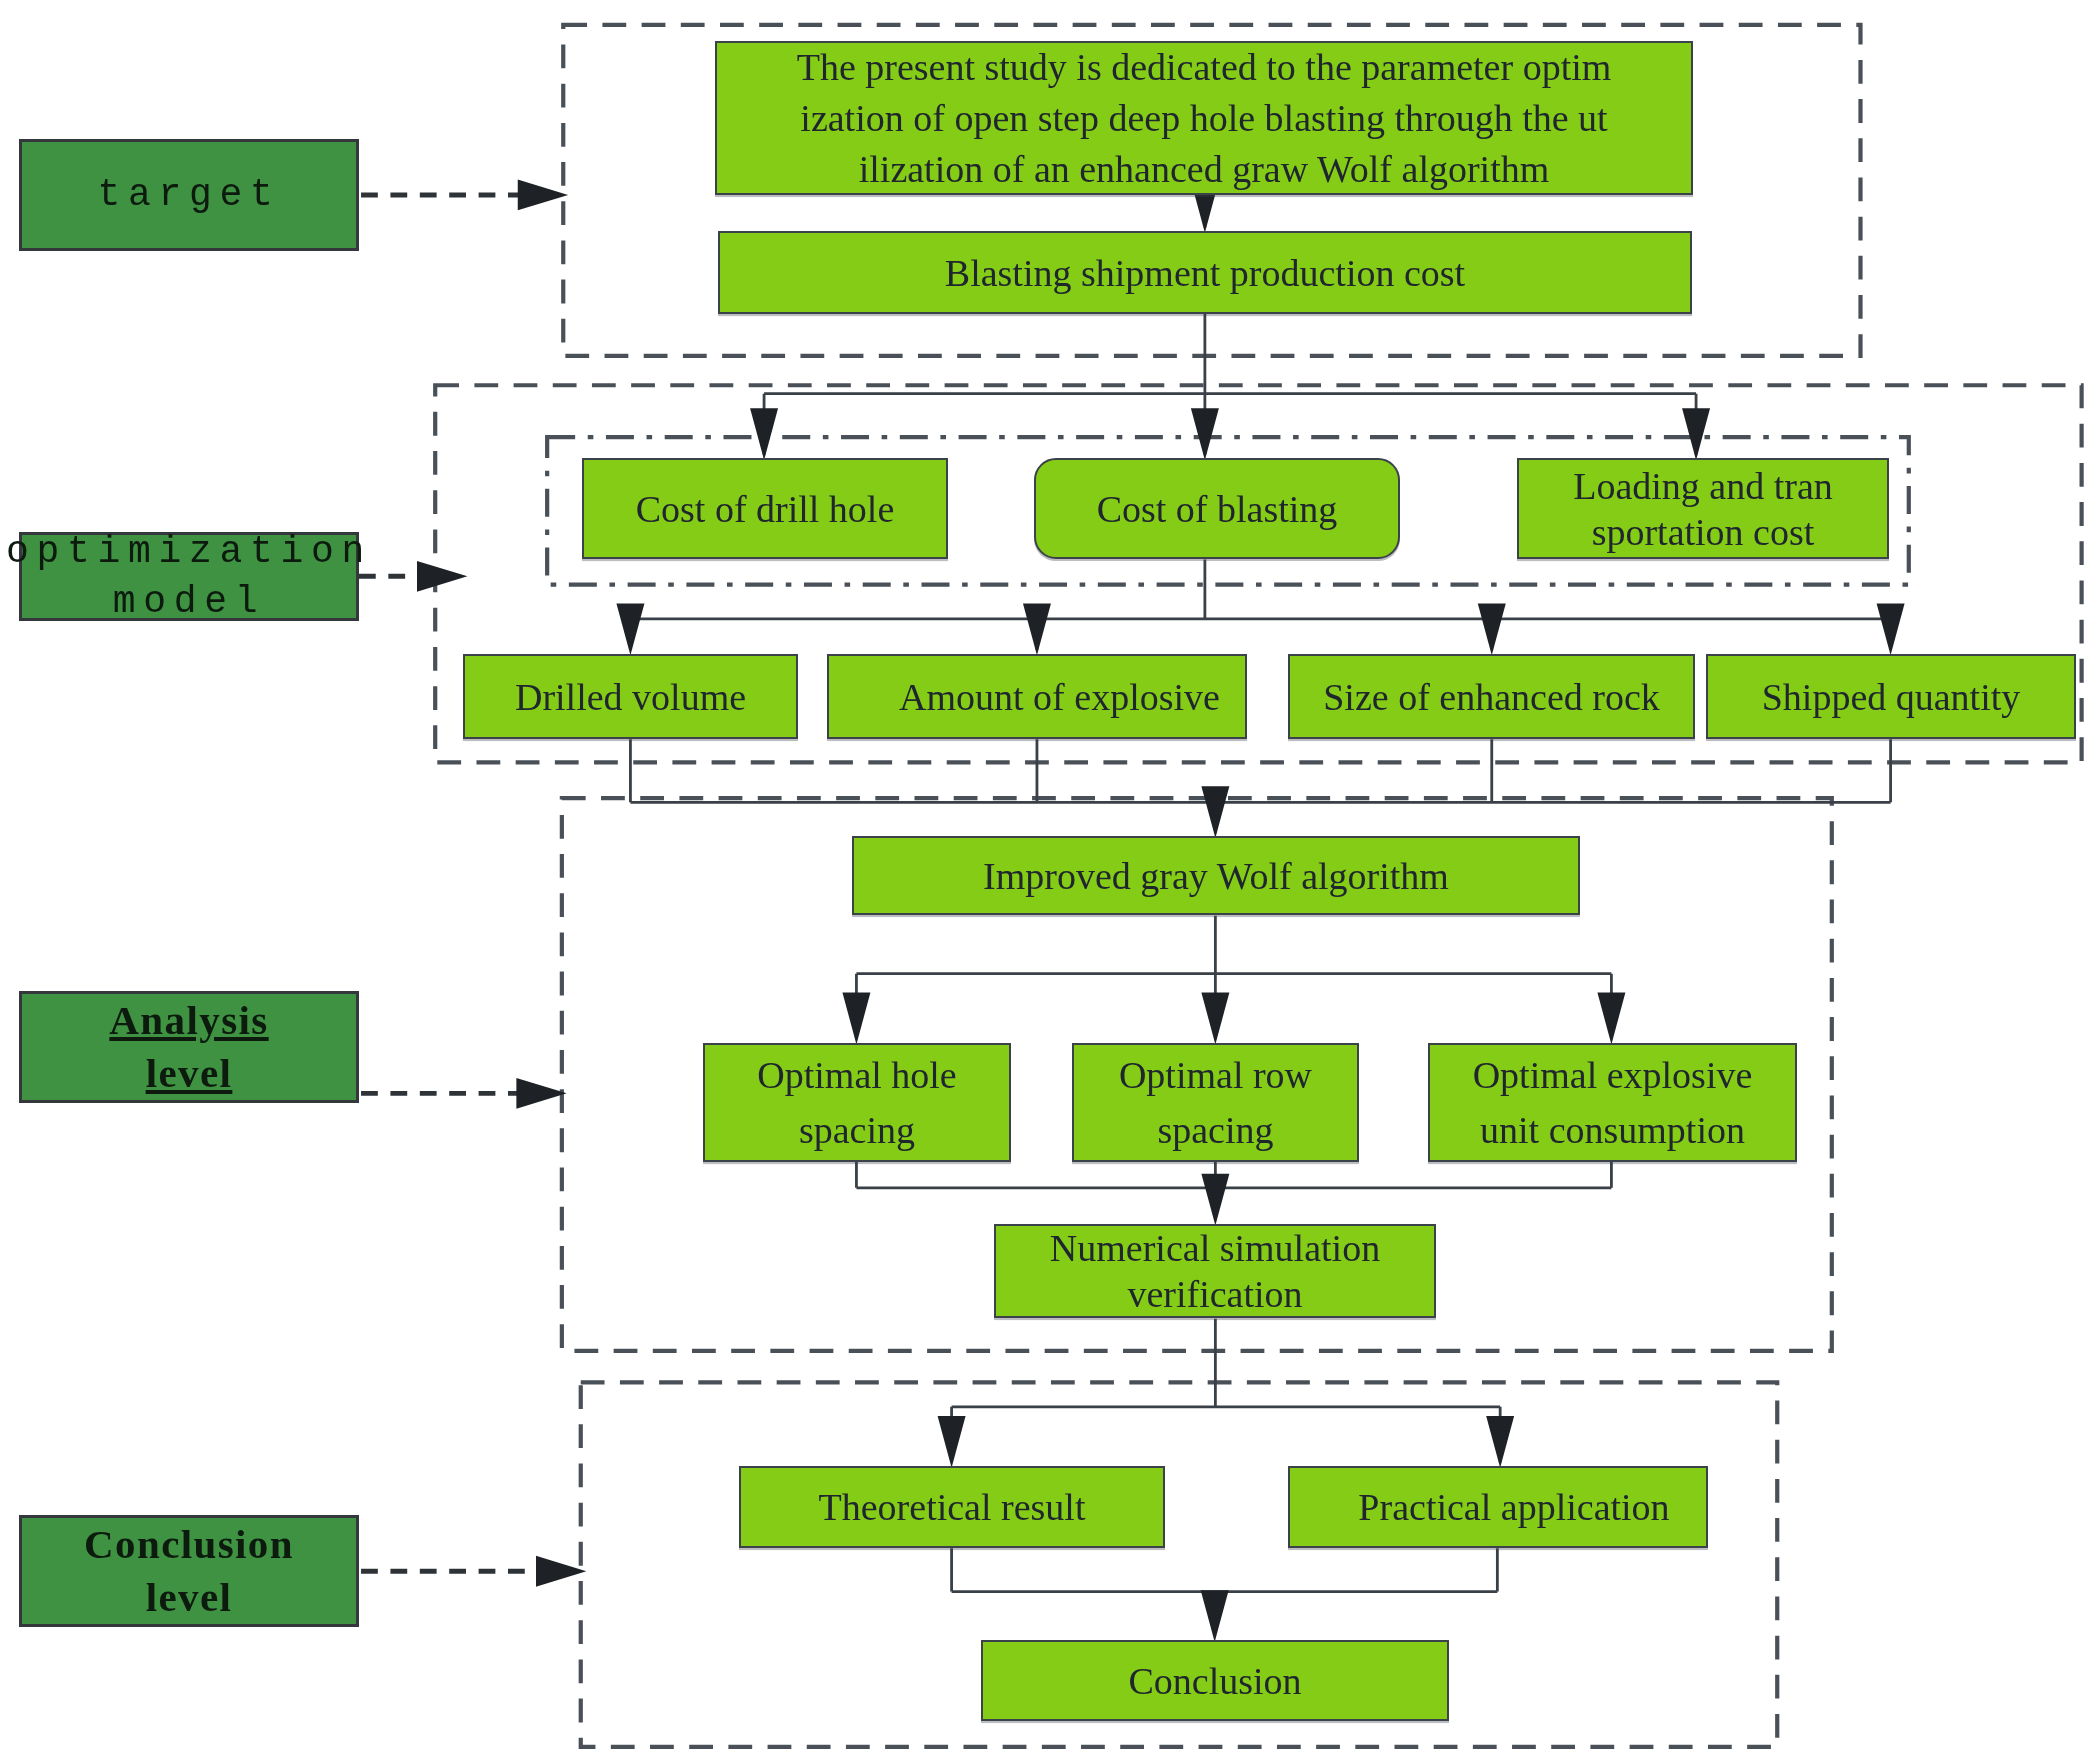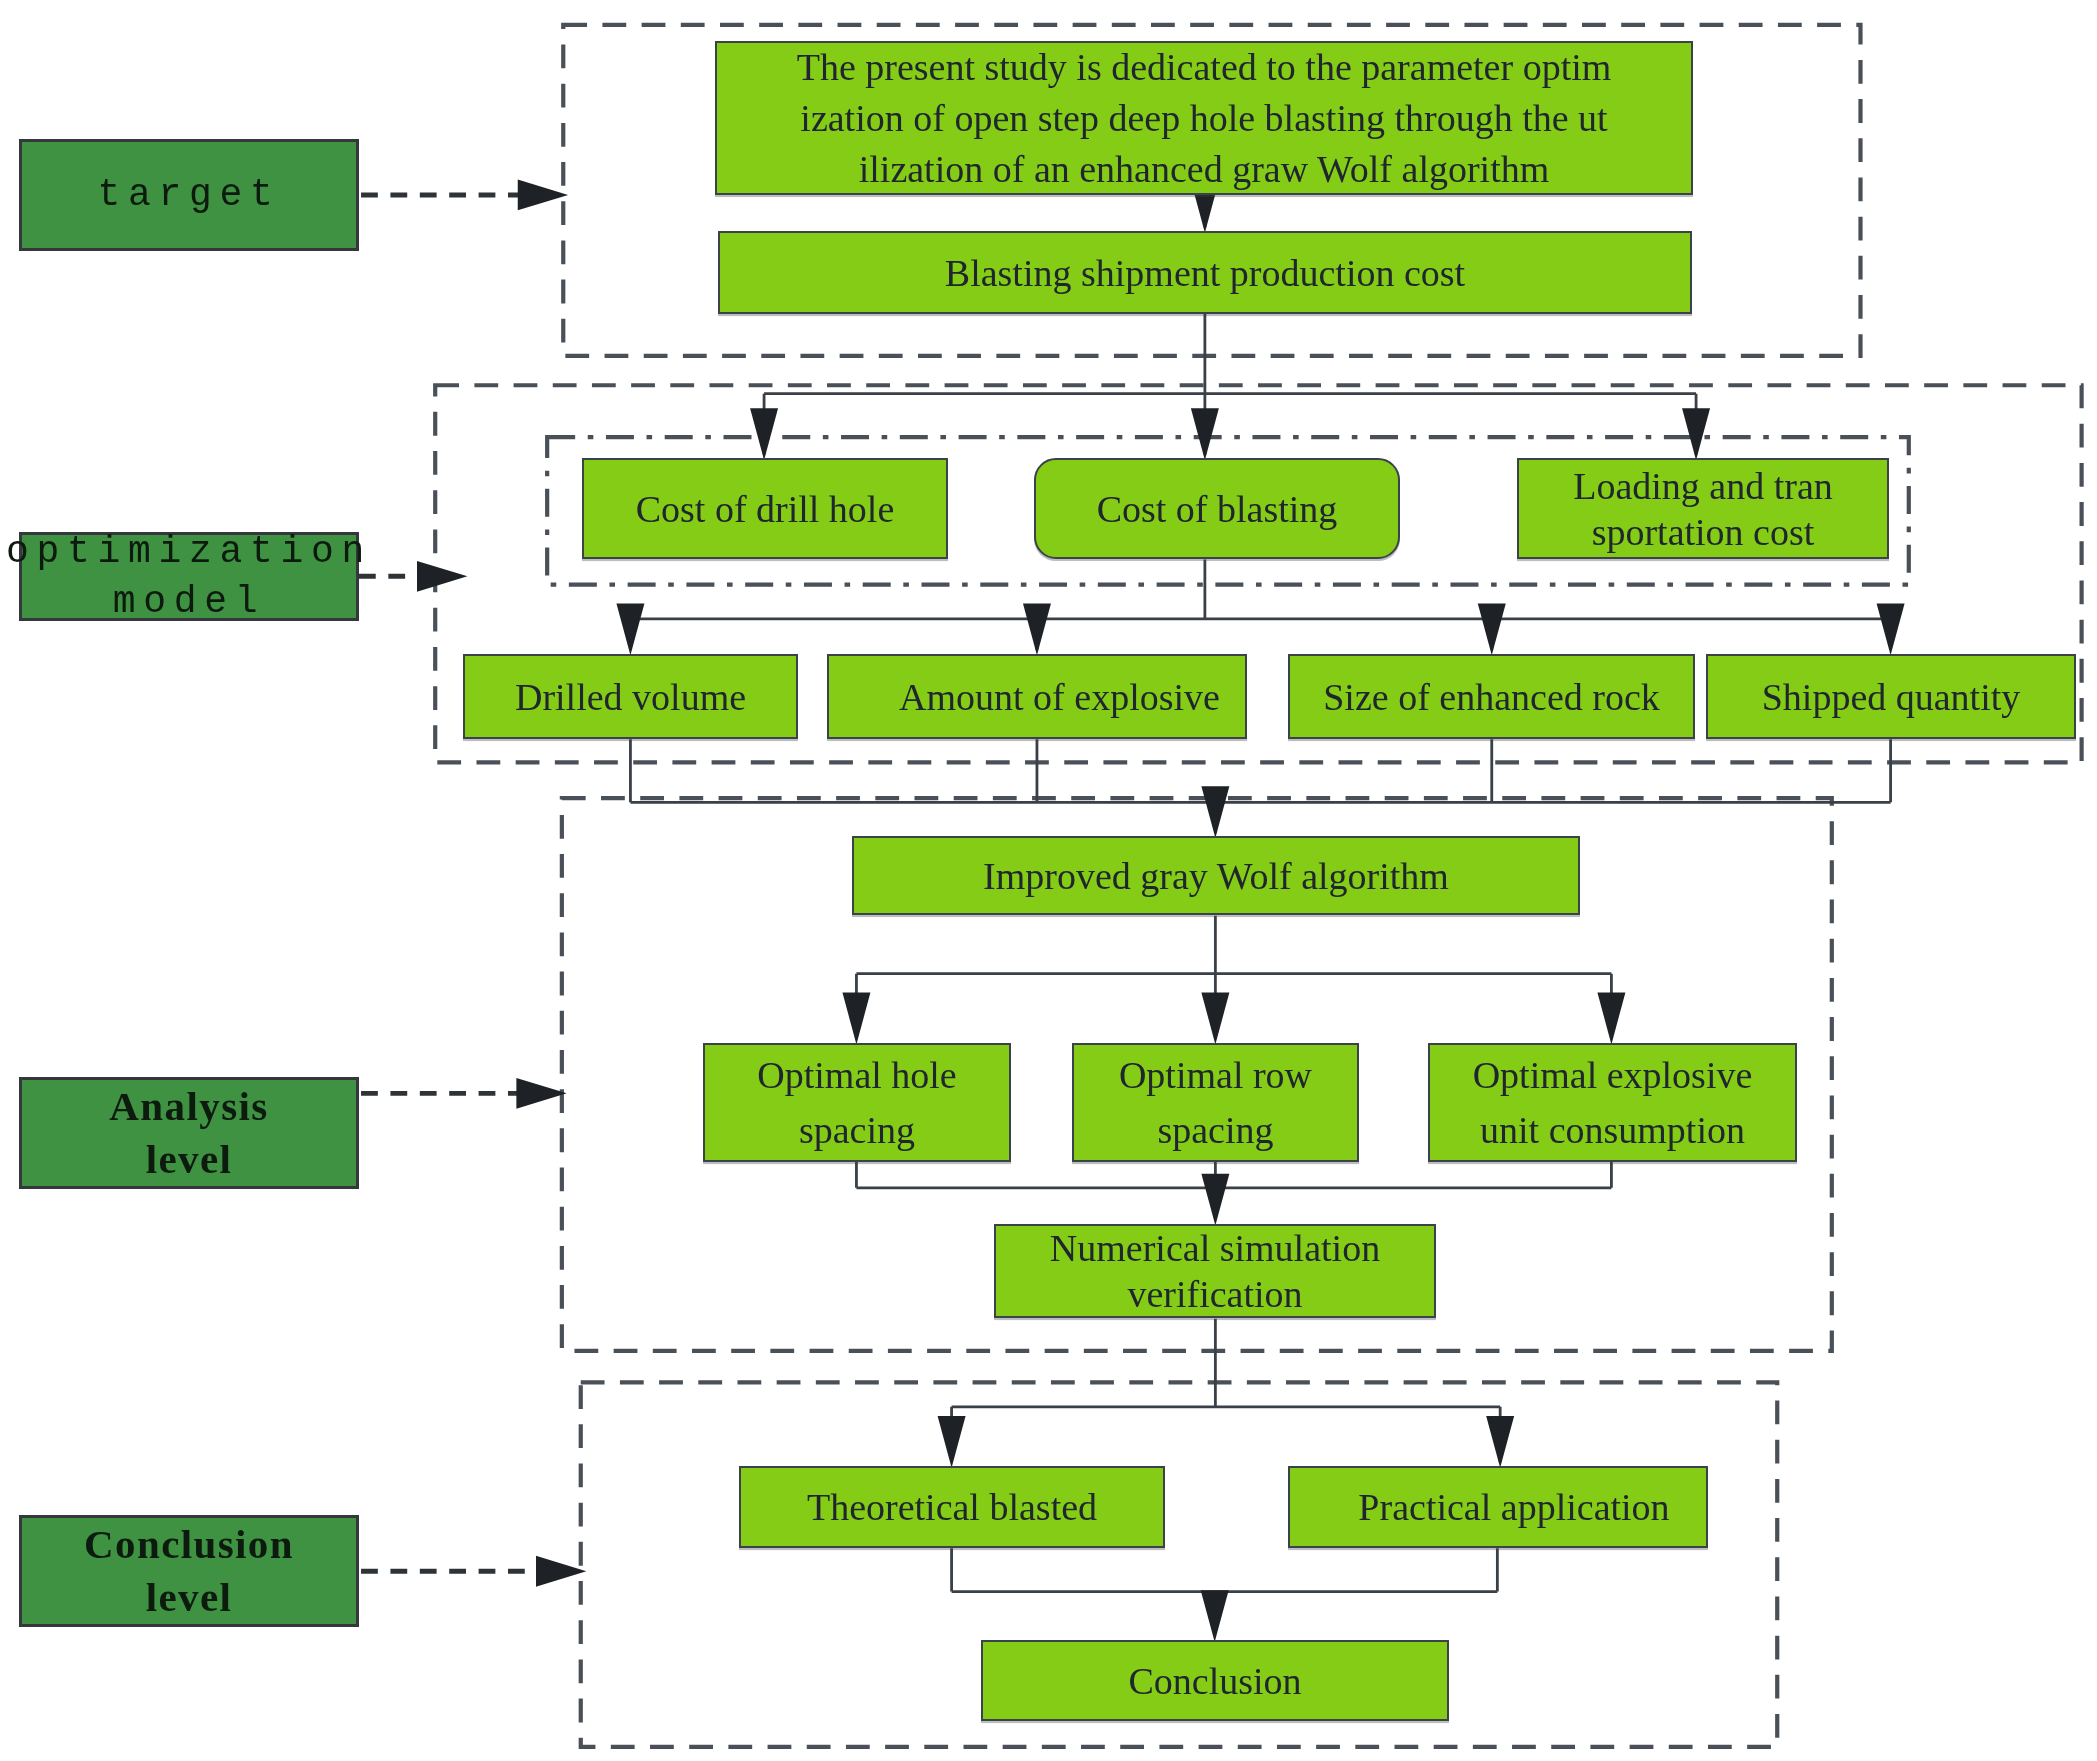--- a/index.html
+++ b/index.html
@@ -131,21 +131,21 @@
       <polygon points="812,278 740,256 740,300"></polygon>
       <polygon points="668,823 596,801 596,845"></polygon>
       <polygon points="810,1562 738,1540 738,1584"></polygon>
       <polygon points="838,2245 766,2223 766,2267"></polygon>
     </g>
   </svg>
 
   <div class="glabel mono" style="left:19px;top:139px;width:340px;height:112px;">target</div>
   <div class="glabel mono" style="left:19px;top:532px;width:340px;height:89px;">optimization
 model</div>
-  <div class="glabel serifb" style="left:19px;top:1077px;width:340px;height:112px;">Analysis
+  <div class="glabel serifb" style="left:19px;top:991px;width:340px;height:112px;text-decoration:underline;">Analysis
 level</div>
   <div class="glabel serifb" style="left:19px;top:1515px;width:340px;height:112px;">Conclusion
 level</div>
 
   <div class="node tall" style="left:715px;top:41px;width:978px;height:154px;">The present study is dedicated to the parameter optim
 ization of open step deep hole blasting through the ut
 ilization of an enhanced graw Wolf algorithm</div>
   <div class="node" style="left:718px;top:231px;width:974px;height:83px;">Blasting shipment production cost</div>
 
   <div class="node" style="left:582px;top:458px;width:366px;height:101px;">Cost of drill hole</div>
@@ -161,18 +161,18 @@
   <div class="node" style="left:852px;top:836px;width:728px;height:79px;">Improved gray Wolf algorithm</div>
   <div class="node spread" style="left:703px;top:1043px;width:308px;height:119px;">Optimal hole
 spacing</div>
   <div class="node spread" style="left:1072px;top:1043px;width:287px;height:119px;">Optimal row
 spacing</div>
   <div class="node spread" style="left:1428px;top:1043px;width:369px;height:119px;">Optimal explosive
 unit consumption</div>
   <div class="node" style="left:994px;top:1224px;width:442px;height:94px;">Numerical simulation
 verification</div>
 
-  <div class="node" style="left:739px;top:1466px;width:426px;height:82px;">Theoretical blasted</div>
+  <div class="node" style="left:739px;top:1466px;width:426px;height:82px;">Theoretical result</div>
   <div class="node" style="left:1288px;top:1466px;width:420px;height:82px;padding-left:32px;">Practical application</div>
   <div class="node" style="left:981px;top:1640px;width:468px;height:81px;">Conclusion</div>
 
 </div>
 
 
 </body></html>

